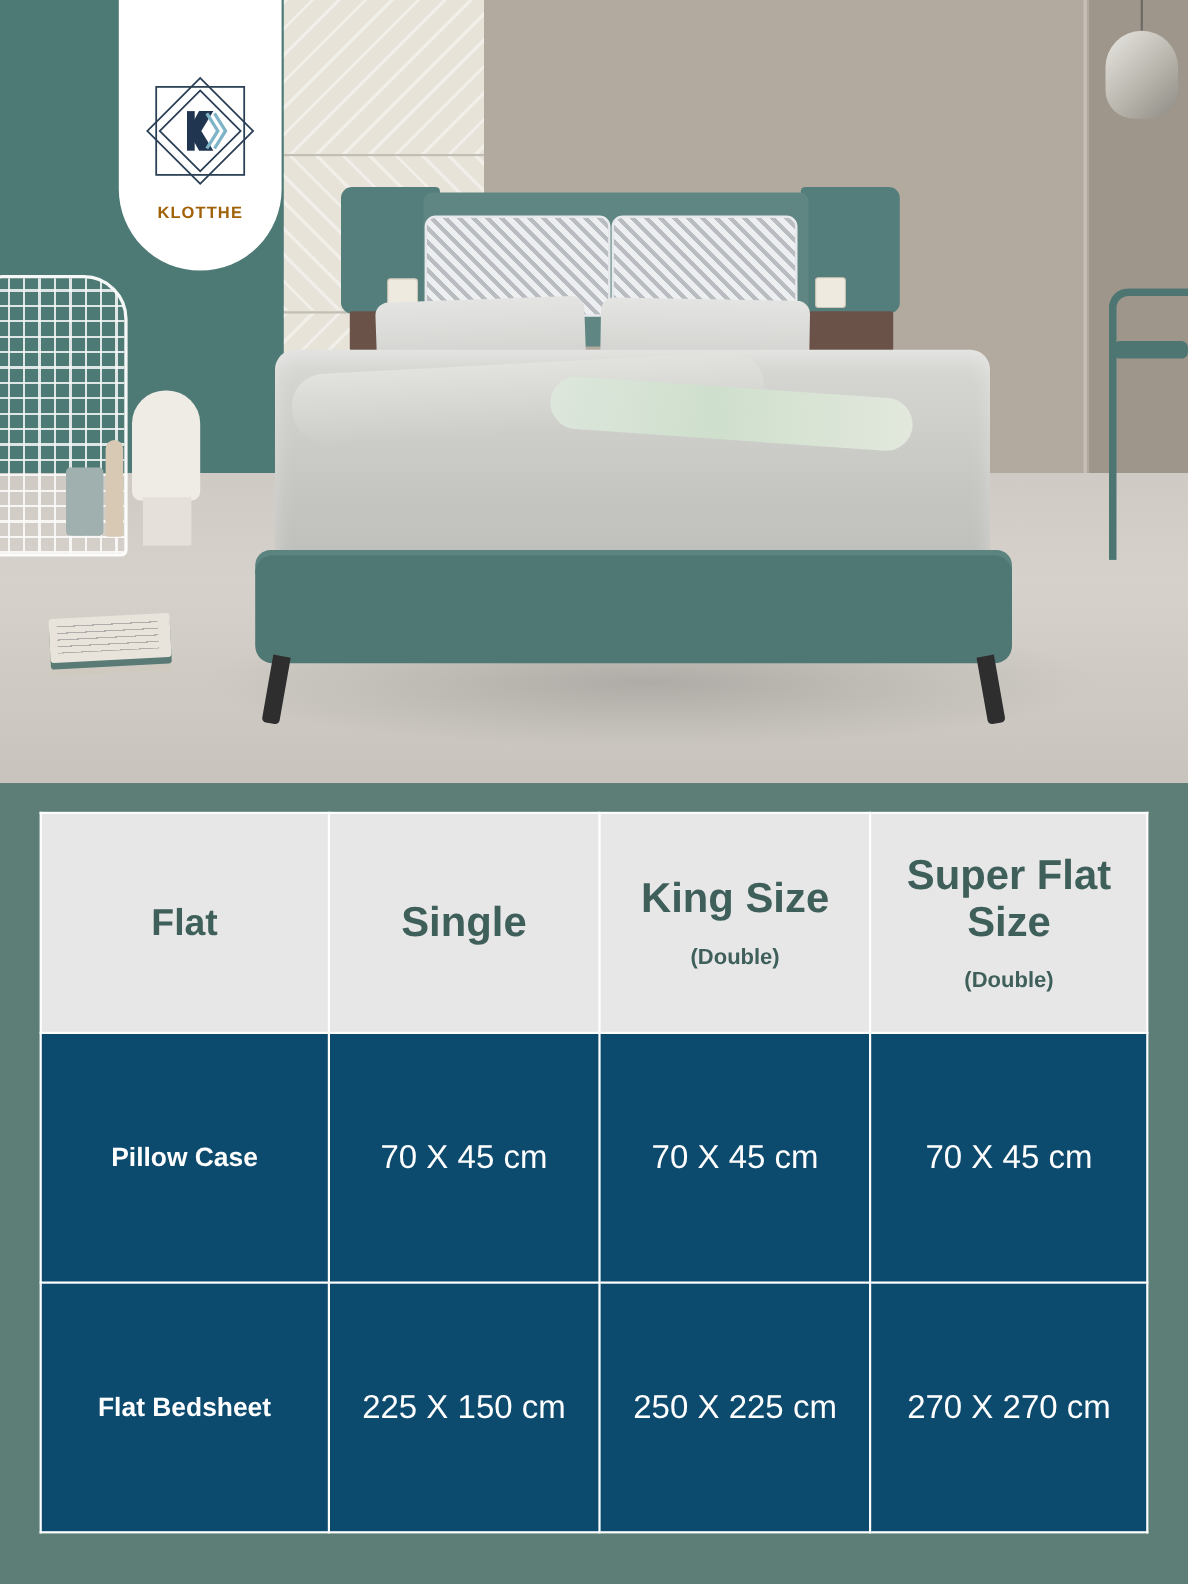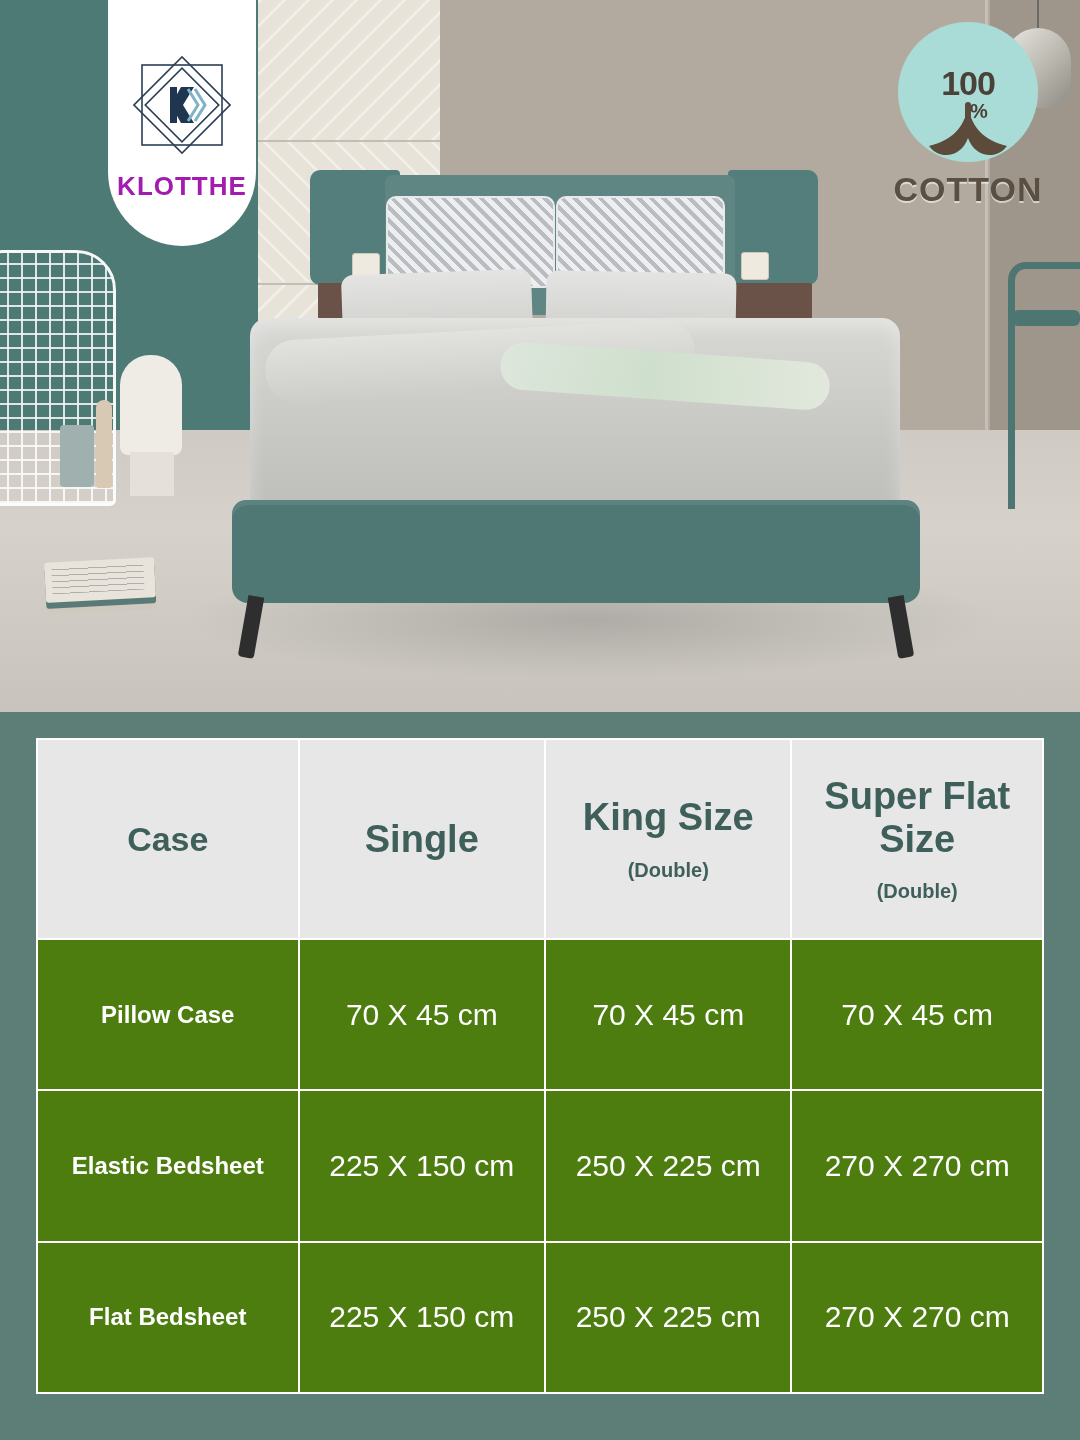--- a/index.html
+++ b/index.html
@@ -322,24 +322,24 @@
     justify-content: flex-end;
     padding-bottom: 44px;
     box-sizing: border-box;
   }
   .logo-mark {
     position: relative;
     width: 104px; height: 104px;
     margin-bottom: 14px;
   }
   .logo-text {
-    font-size: 26px;
+    font-size: 15px;
     font-weight: bold;
     letter-spacing: 1px;
-    color: #a21caf;
+    color: #a16207;
   }
   .cotton-badge {
     position: absolute;
     left: 878px; top: 22px;
     width: 180px; height: 190px;
     text-align: center;
   }
   .cotton-circle {
     position: absolute;
     left: 20px; top: 0;
@@ -407,21 +407,21 @@
   .th-main.big {
     font-size: 34px;
   }
   .th-sub {
     display: block;
     font-size: 20px;
     font-weight: bold;
     margin-top: 20px;
   }
   tbody td {
-    background: #4d7c0f;
+    background: #0c4a6e;
     color: #ffffff;
     height: 145px;
   }
   td.rowhead {
     font-size: 24px;
     font-weight: bold;
   }
   td.cell {
     font-size: 30px;
     font-weight: normal;
@@ -503,44 +503,34 @@
           </g>
           <g fill="none" stroke="#7fb3c8" stroke-width="3">
             <polyline points="58,36 68,52 58,68"></polyline>
             <polyline points="65,36 75,52 65,68"></polyline>
           </g>
         </svg>
       </div>
       <div class="logo-text">KLOTTHE</div>
     </div>
 
-    <div class="cotton-badge">
-      <div class="cotton-circle"></div>
-      <div class="cotton-100">100</div>
-      <div class="cotton-pct">%</div>
-      <svg class="leaf" width="110" height="76" viewBox="0 0 110 76" style="position:absolute; left:35px; top:72px;">
-        <path d="M55 14 C50 34 40 46 16 52 C26 66 48 64 55 44 C62 64 84 66 94 52 C70 46 60 34 55 14 Z" fill="#5c4b3a"></path>
-        <rect x="52" y="8" width="6" height="22" rx="3" fill="#5c4b3a"></rect>
-      </svg>
-      <div class="cotton-word">COTTON</div>
-    </div>
   </div>
 
   <div class="table-wrap">
     <table class="sizes">
       <colgroup>
         <col class="c1">
           <col class="c2">
           <col class="c3">
           <col class="c4">
       </colgroup>
       <thead>
         <tr>
           <th>
-            <span class="th-main big">Case</span>
+            <span class="th-main big">Flat</span>
           </th>
           <th>
             <span class="th-main">Single</span>
           </th>
           <th>
             <span class="th-main">King Size</span>
             <span class="th-sub">(Double)</span>
           </th>
           <th>
             <span class="th-main">Super Flat Size</span>
@@ -549,26 +539,20 @@
         </tr>
       </thead>
       <tbody>
         <tr>
           <td class="rowhead">Pillow Case</td>
           <td class="cell">70 X 45 cm</td>
           <td class="cell">70 X 45 cm</td>
           <td class="cell">70 X 45 cm</td>
         </tr>
         <tr>
-          <td class="rowhead">Elastic Bedsheet</td>
-          <td class="cell">225 X 150 cm</td>
-          <td class="cell">250 X 225 cm</td>
-          <td class="cell">270 X 270 cm</td>
-        </tr>
-        <tr>
           <td class="rowhead">Flat Bedsheet</td>
           <td class="cell">225 X 150 cm</td>
           <td class="cell">250 X 225 cm</td>
           <td class="cell">270 X 270 cm</td>
         </tr>
       </tbody>
     </table>
   </div>
 
 </div>

